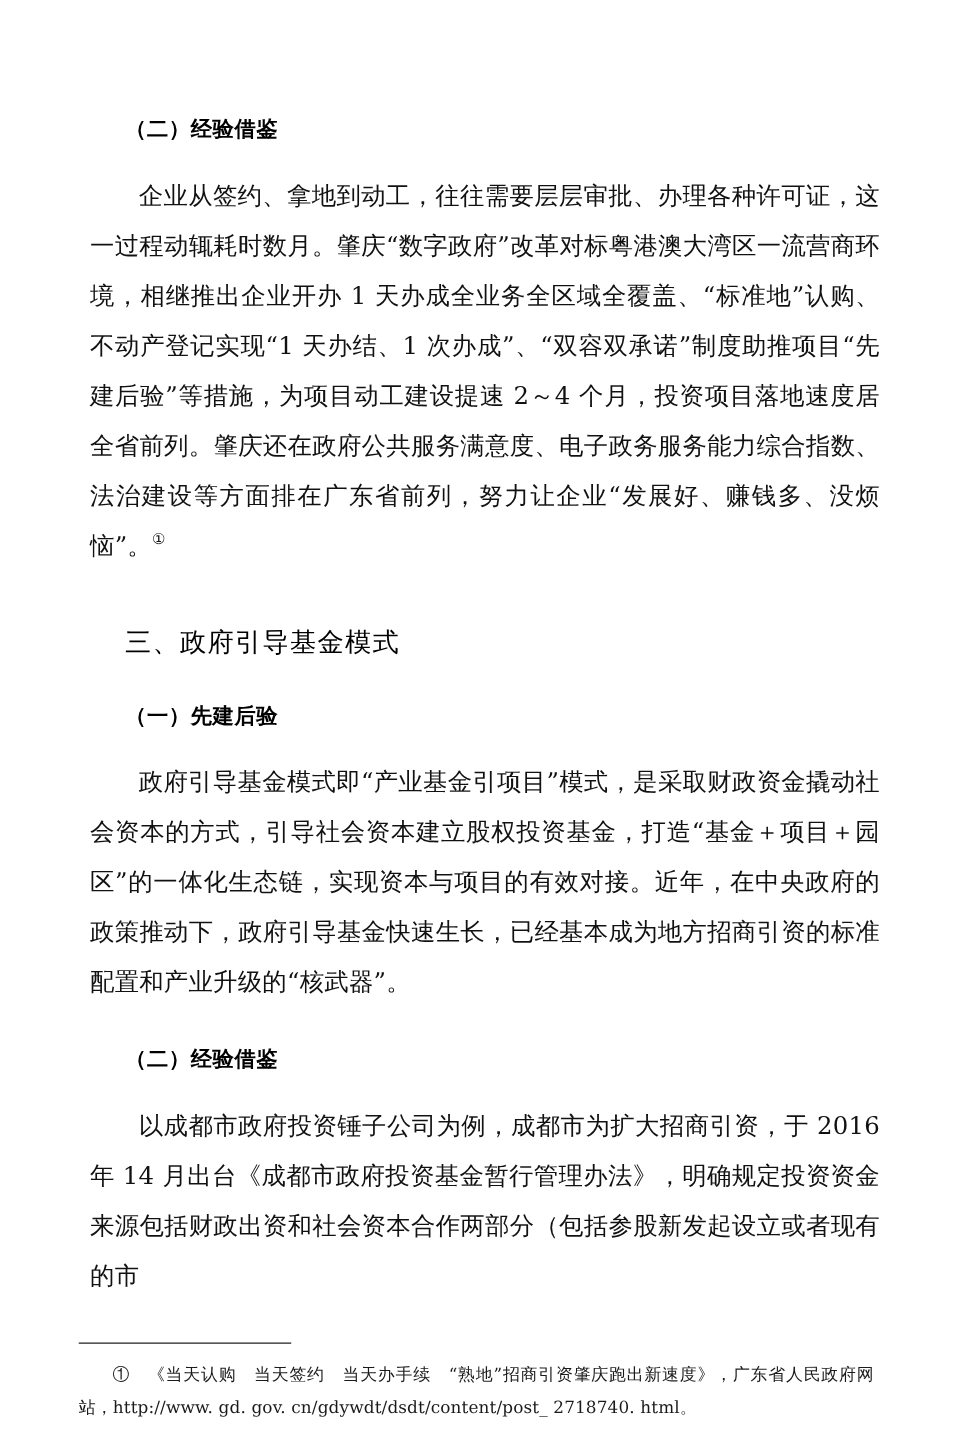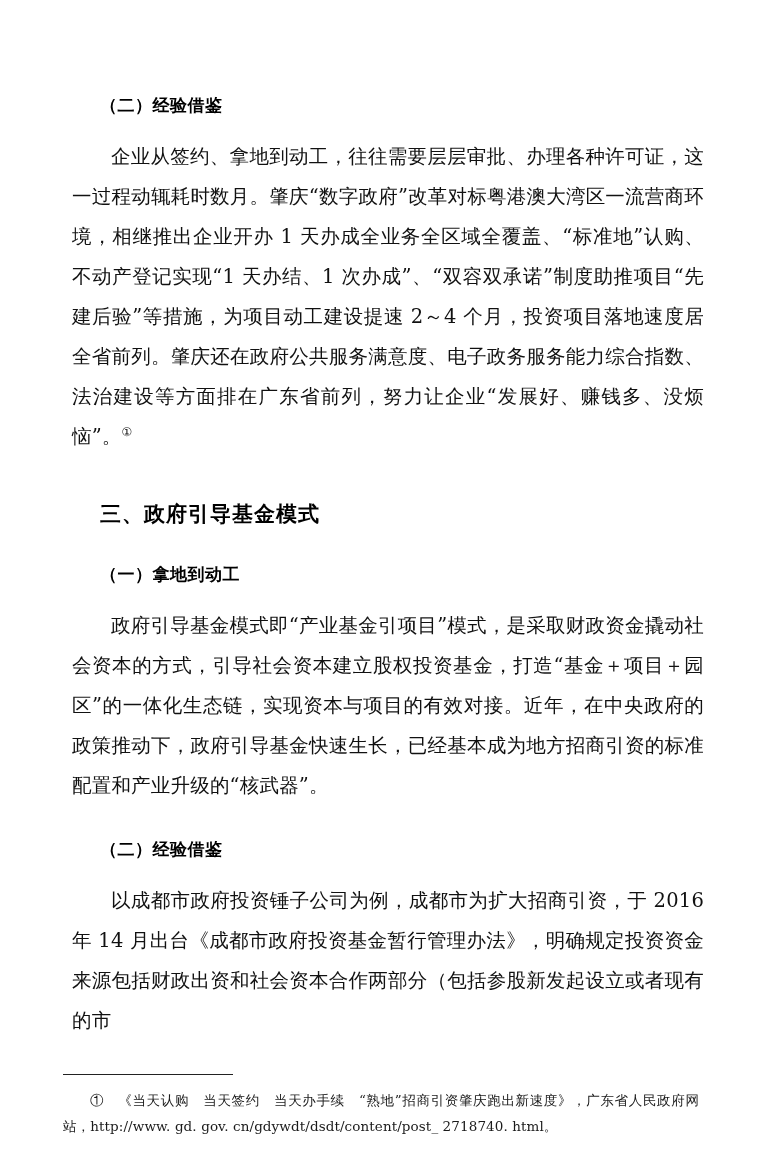--- a/index.html
+++ b/index.html
@@ -20,29 +20,29 @@
     height: 1165px;
     box-sizing: border-box;
     padding: 62px 72px 0 72px;
   }
   .content {
     width: 636px;
   }
   h2.section-heading {
     font-family: "DejaVu Sans", "Liberation Sans", sans-serif;
     font-size: 21px;
-    font-weight: bold;
+    font-weight: normal;
     letter-spacing: 1px;
     margin: 42px 0 10px 0;
     padding-left: 28px;
     line-height: 1.5;
     color: #000;
   }
   h3.sub-heading {
-    font-family: Liberation Sans, sans-serif;
+    font-family: Liberation Mono, monospace;
     font-size: 17px;
     font-weight: bold;
     letter-spacing: 0.5px;
     margin: 30px 0 8px 0;
     padding-left: 28px;
     line-height: 1.6;
     color: #000;
   }
   p.body-par {
     font-size: 19.5px;
@@ -88,21 +88,21 @@
 
 <div class="page">
   <div class="content">
 
     <h3 class="sub-heading">（二）经验借鉴</h3>
 
     <p class="body-par first-par"><span>企业从签约、拿地到动工，往往需要层层审批、办理各种许可证，这一过程动辄耗时数月。肇庆“数字政府”改革对标粤港澳大湾区一流营商环境，相继推出企业开办 1 天办成全业务全区域全覆盖、“标准地”认购、不动产登记实现“1 天办结、1 次办成”、“双容双承诺”制度助推项目“先建后验”等措施，为项目动工建设提速 2～4 个月，投资项目落地速度居全省前列。肇庆还在政府公共服务满意度、电子政务服务能力综合指数、法治建设等方面排在广东省前列，努力让企业“发展好、赚钱多、没烦恼”。</span><sup class="fn-marker">①</sup></p>
 
     <h2 class="section-heading">三、政府引导基金模式</h2>
 
-    <h3 class="sub-heading">（一）拿地到动工</h3>
+    <h3 class="sub-heading">（一）先建后验</h3>
 
     <p class="body-par">政府引导基金模式即“产业基金引项目”模式，是采取财政资金撬动社会资本的方式，引导社会资本建立股权投资基金，打造“基金＋项目＋园区”的一体化生态链，实现资本与项目的有效对接。近年，在中央政府的政策推动下，政府引导基金快速生长，已经基本成为地方招商引资的标准配置和产业升级的“核武器”。</p>
 
     <h3 class="sub-heading">（二）经验借鉴</h3>
 
     <p class="body-par">以成都市政府投资锤子公司为例，成都市为扩大招商引资，于 2016 年 14 月出台《成都市政府投资基金暂行管理办法》，明确规定投资资金来源包括财政出资和社会资本合作两部分（包括参股新发起设立或者现有的市</p>
 
   </div>
 
   <div class="footnote-area">

